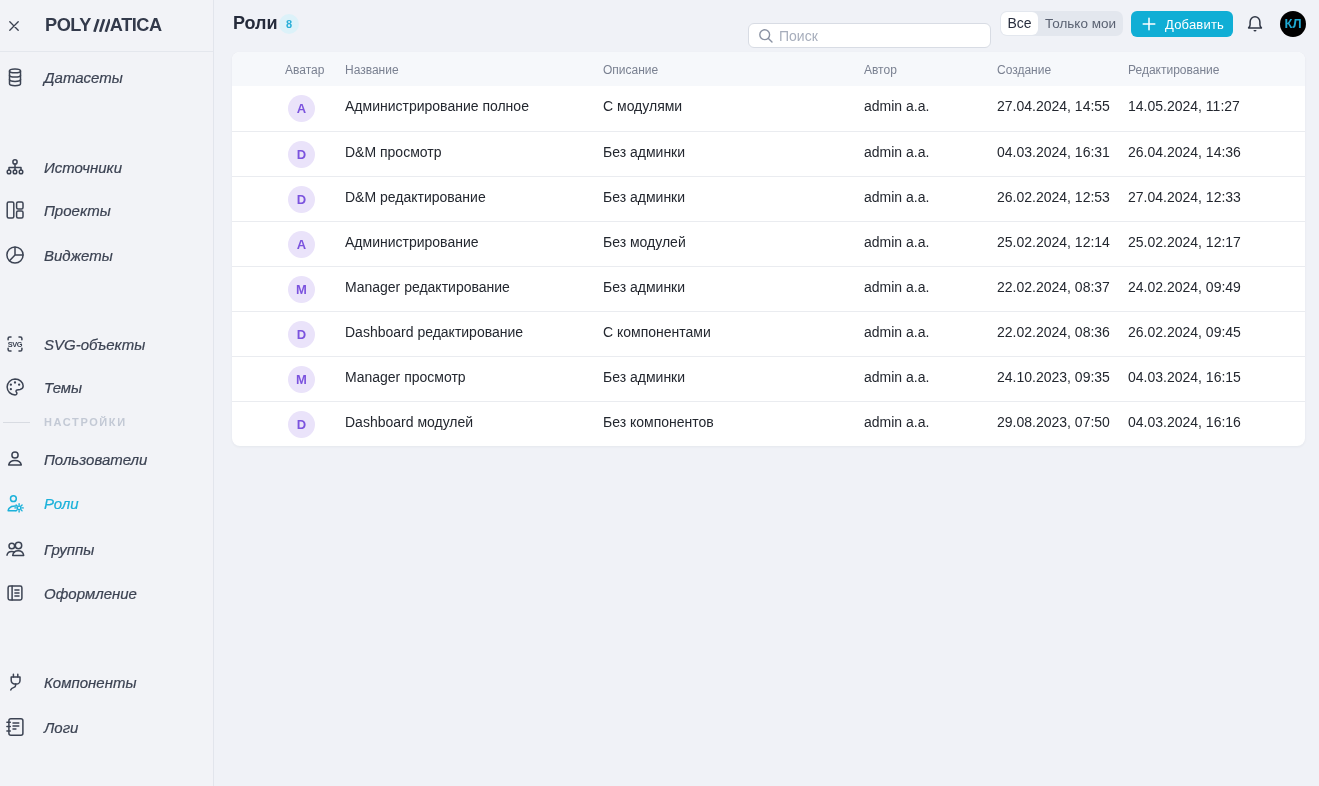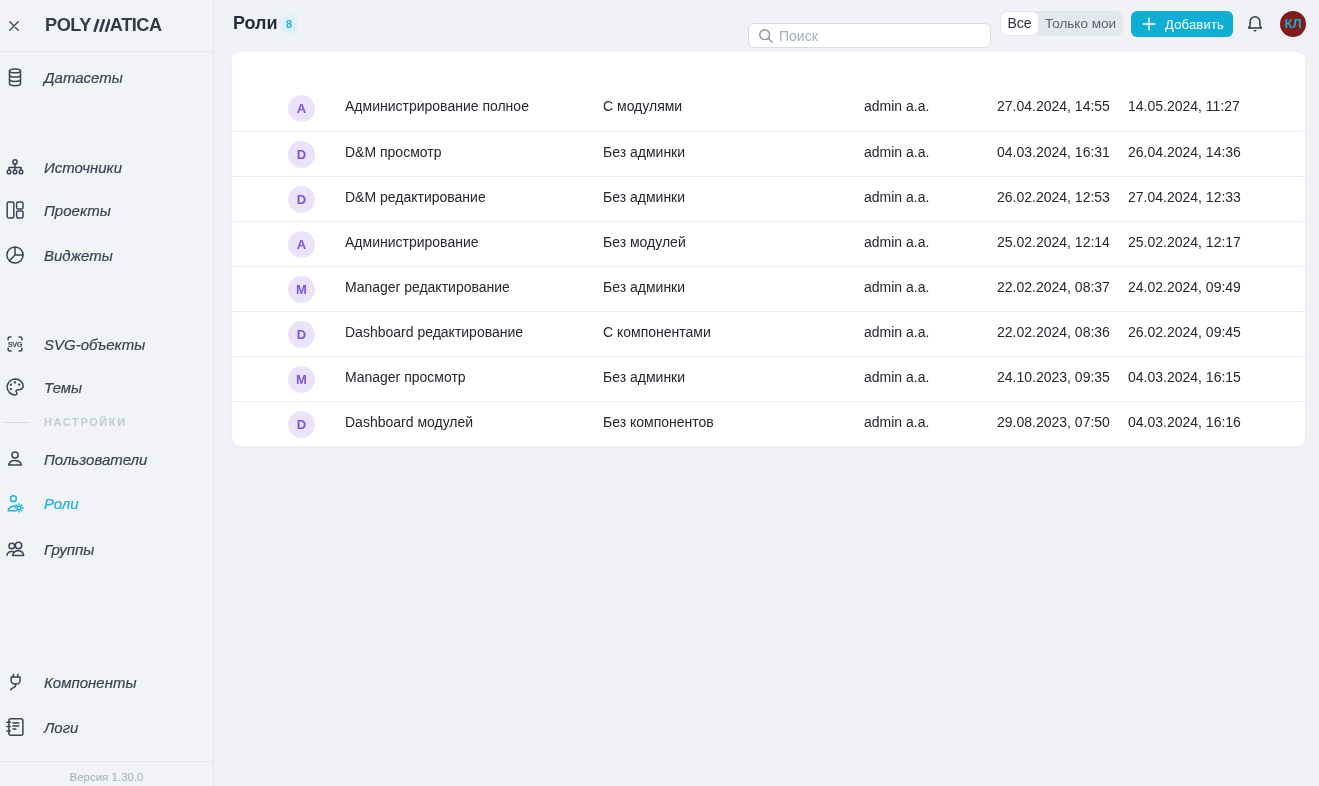--- a/index.html
+++ b/index.html
@@ -40,21 +40,21 @@
   .seg .on { position:absolute; left:1px; top:1px; width:37px; height:23px; background:#fff;
              border-radius:6px; text-align:center; font-size:14px; color:#2A3040; line-height:23px; }
   .seg .off { position:absolute; left:38px; top:0; width:85px; height:25px; text-align:center;
               font-size:13.5px; color:#5A6272; line-height:25px; }
   .btn { position:absolute; left:1131px; top:11px; width:102px; height:26px; background:#10AED5;
          border-radius:6px; color:#fff; }
   .btn .plus { position:absolute; left:11px; top:6px; }
   .btn .t { position:absolute; left:34px; top:6px; font-size:13px; letter-spacing:0.2px; }
   .bell { position:absolute; left:1247px; top:15px; }
   .avatar { position:absolute; left:1280px; top:11px; width:26px; height:26px; border-radius:50%;
-            background:#7f1d1d; color:#1FA9D2; font-size:13px; font-weight:bold;
+            background:#000000; color:#1FA9D2; font-size:13px; font-weight:bold;
             text-align:center; line-height:26px; }
 
   .card { position:absolute; left:232px; top:52px; width:1073px; height:394px; background:#fff;
           border-radius:8px; box-shadow:0 1px 3px rgba(23,32,54,0.05); }
   .thead { position:absolute; left:0; top:0; width:100%; height:34px; background:#F6F8FB;
            border-radius:8px 8px 0 0; font-size:12px; color:#7A8191; }
   .thead span { position:absolute; top:11px; }
   .row { position:absolute; left:0; width:100%; height:45px; border-top:1px solid #EAECF0;
          font-size:14px; color:#23272F; }
   .row span { position:absolute; top:12px; white-space:nowrap; }
@@ -182,20 +182,29 @@
         <span class="ic">
           <svg viewBox="0 0 18 18">
             <circle cx="5.8" cy="6" r="2.8" stroke="#3C4353" stroke-width="1.5" fill="none" stroke-linecap="round" stroke-linejoin="round"></circle>
 <circle cx="12.5" cy="5.5" r="3.2" stroke="#3C4353" stroke-width="1.5" fill="none" stroke-linecap="round" stroke-linejoin="round"></circle>
 <path d="M1 15.2c.45-2.4 2.2-3.7 4.7-3.7 1 0 1.95.2 2.7.65" stroke="#3C4353" stroke-width="1.5" fill="none" stroke-linecap="round" stroke-linejoin="round"></path>
 <path d="M6.7 15.4c.5-3 2.7-4.6 5.5-4.6s5 1.6 5.5 4.6z" stroke="#3C4353" stroke-width="1.5" fill="none" stroke-linecap="round" stroke-linejoin="round"></path>
           </svg>
         </span>
         <span class="lb">Группы</span>
       </div>
+  <div class="item" style="top:570.5px">
+        <span class="ic">
+          <svg viewBox="0 0 18 18">
+            <rect x="2.1" y="2.1" width="13.8" height="13.8" rx="1.7" stroke="#3C4353" stroke-width="1.5" fill="none" stroke-linecap="round" stroke-linejoin="round"></rect>
+<path d="M6.1 2.1v13.8M8.9 6h4.1M8.9 9h4.1M8.9 12h4.1" stroke="#3C4353" stroke-width="1.5" fill="none" stroke-linecap="round" stroke-linejoin="round"></path>
+          </svg>
+        </span>
+        <span class="lb">Оформление</span>
+      </div>
   <div class="item" style="top:660px">
         <span class="ic">
           <svg viewBox="0 0 18 18">
             <path d="M7.4 1.2v2.7M11.8 1.2v2.7" stroke="#3C4353" stroke-width="1.5" fill="none" stroke-linecap="round" stroke-linejoin="round"></path>
 <path d="M5.2 3.9h8.8v3.5c0 2-1.6 3.6-3.6 3.6H8.8c-2 0-3.6-1.6-3.6-3.6z" stroke="#3C4353" stroke-width="1.5" fill="none" stroke-linecap="round" stroke-linejoin="round"></path>
 <path d="M9.6 11v1.5c0 1.2-.9 1.7-2.1 2.1-1.2.4-2.3 1-2.8 2.3" stroke="#3C4353" stroke-width="1.5" fill="none" stroke-linecap="round" stroke-linejoin="round"></path>
           </svg>
         </span>
         <span class="lb">Компоненты</span>
       </div>
@@ -203,21 +212,20 @@
         <span class="ic">
           <svg viewBox="0 0 18 18">
             <rect x="2.9" y="0.7" width="14" height="16.6" rx="2" stroke="#3C4353" stroke-width="1.5" fill="none" stroke-linecap="round" stroke-linejoin="round"></rect>
 <path d="M7 4.9h5.8M7 8h5.8M7 11.1h2.9" stroke="#3C4353" stroke-width="1.5" fill="none" stroke-linecap="round" stroke-linejoin="round"></path>
 <path d="M0.9 4.3h3.4M0.9 8.6h3.4M0.9 12.9h3.4" stroke="#3C4353" stroke-width="1.5" fill="none" stroke-linecap="round" stroke-linejoin="round"></path>
           </svg>
         </span>
         <span class="lb">Логи</span>
       </div>
   </div>
-  <div class="sb-foot"><span>Версия 1.30.0</span></div>
 </div>
 
 <div class="title">Роли</div>
 <div class="badge8">8</div>
 
 <div class="search">
   <svg width="16" height="16" viewBox="0 0 16 16">
       <circle cx="6.7" cy="6.7" r="4.9" fill="none" stroke="#8A92A3" stroke-width="1.4"></circle>
       <path d="M10.4 10.4l3.6 3.6" stroke="#8A92A3" stroke-width="1.4" stroke-linecap="round"></path>
     </svg>
@@ -237,20 +245,28 @@
 </div>
 
 <svg class="bell" width="16" height="18" viewBox="0 0 16 18">
     <path d="M1.6 13.1h12.8v-.3c-.9-.85-1.5-1.8-1.5-3.1V6.9c0-2.95-2.15-5.1-4.9-5.1S3.1 3.95 3.1 6.9v2.8c0 1.3-.6 2.25-1.5 3.1z" fill="none" stroke="#2F3645" stroke-width="1.5" stroke-linejoin="round"></path>
     <path d="M6.5 14.9a1.5 1.5 0 0 0 3 0z" fill="#2F3645"></path>
   </svg>
 
 <div class="avatar">КЛ</div>
 
 <div class="card">
+  <div class="thead">
+    <span class="h0">Аватар</span>
+    <span class="c1">Название</span>
+    <span class="c2">Описание</span>
+    <span class="c3">Автор</span>
+    <span class="c4">Создание</span>
+    <span class="c5">Редактирование</span>
+  </div>
     <div class="row" style="top:34px;border-top:none;">
       <div class="av">A</div>
       <span class="c1">Администрирование полное</span>
       <span class="c2">С модулями</span>
       <span class="c3">admin a.a.</span>
       <span class="c4">27.04.2024, 14:55</span>
       <span class="c5">14.05.2024, 11:27</span>
     </div>
     <div class="row" style="top:79px;">
       <div class="av">D</div>

